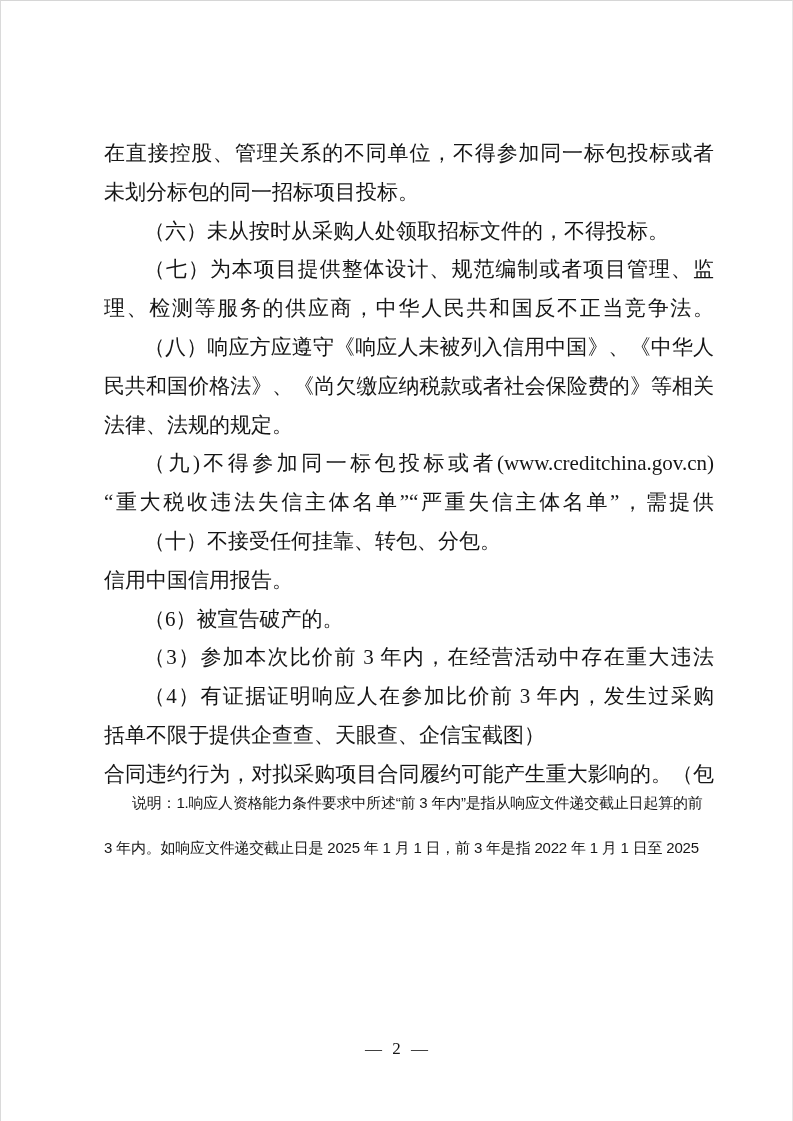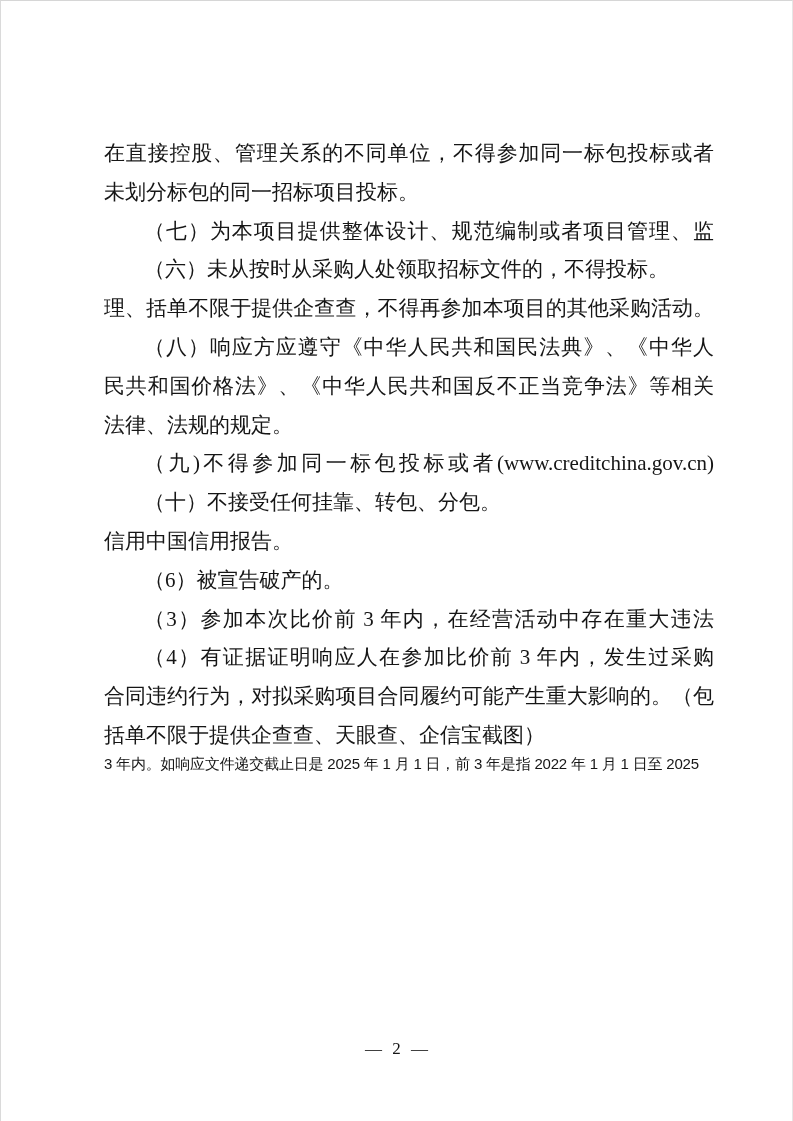--- a/index.html
+++ b/index.html
@@ -66,34 +66,36 @@
     color: #161616;
   }
 </style>
 </head>
 <body>
 
 <div class="page">
   <div class="content">
     <div class="bline fill">在直接控股、管理关系的不同单位，不得参加同一标包投标或者</div>
     <div class="bline">未划分标包的同一招标项目投标。</div>
+    <div class="bline indent">（六）未从按时从采购人处领取招标文件的，不得投标。</div>
     <div class="bline indent fill">（七）为本项目提供整体设计、规范编制或者项目管理、监</div>
-    <div class="bline indent">（六）未从按时从采购人处领取招标文件的，不得投标。</div>
-    <div class="bline fill">理、括单不限于提供企查查，不得再参加本项目的其他采购活动。</div>
-    <div class="bline indent fill">（八）响应方应遵守《中华人民共和国民法典》、《中华人</div>
-    <div class="bline fill">民共和国价格法》、《中华人民共和国反不正当竞争法》等相关</div>
+    <div class="bline fill">理、检测等服务的供应商，中华人民共和国反不正当竞争法。</div>
+    <div class="bline indent fill">（八）响应方应遵守《响应人未被列入信用中国》、《中华人</div>
+    <div class="bline fill">民共和国价格法》、《尚欠缴应纳税款或者社会保险费的》等相关</div>
     <div class="bline">法律、法规的规定。</div>
     <div class="bline indent fill">（九)不得参加同一标包投标或者(www.creditchina.gov.cn)</div>
+    <div class="bline fill">“重大税收违法失信主体名单”“严重失信主体名单”，需提供</div>
     <div class="bline indent">（十）不接受任何挂靠、转包、分包。</div>
     <div class="bline">信用中国信用报告。</div>
     <div class="bline indent">（6）被宣告破产的。</div>
     <div class="bline indent fill">（3）参加本次比价前 3 年内，在经营活动中存在重大违法</div>
     <div class="bline indent fill">（4）有证据证明响应人在参加比价前 3 年内，发生过采购</div>
+    <div class="bline">括单不限于提供企查查、天眼查、企信宝截图）</div>
     <div class="bline fill">合同违约行为，对拟采购项目合同履约可能产生重大影响的。（包</div>
-    <div class="bline">括单不限于提供企查查、天眼查、企信宝截图）</div>
 
     <div class="note">
+      <div class="nline nindent">说明：1.响应人资格能力条件要求中所述“前 3 年内”是指从响应文件递交截止日起算的前</div>
       <div class="nline">3 年内。如响应文件递交截止日是 2025 年 1 月 1 日，前 3 年是指 2022 年 1 月 1 日至 2025 年 1 月</div>
     </div>
   </div>
 
   <div class="footer">— 2 —</div>
 </div>
 
 </body></html>

